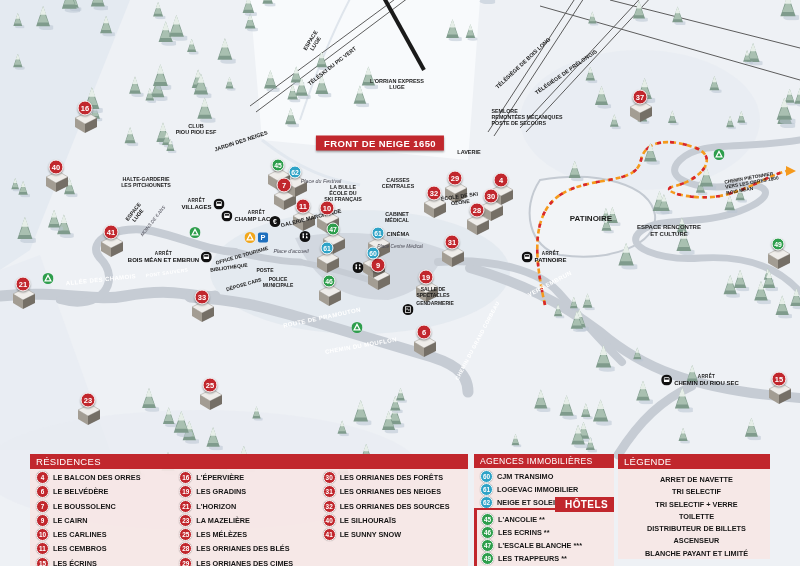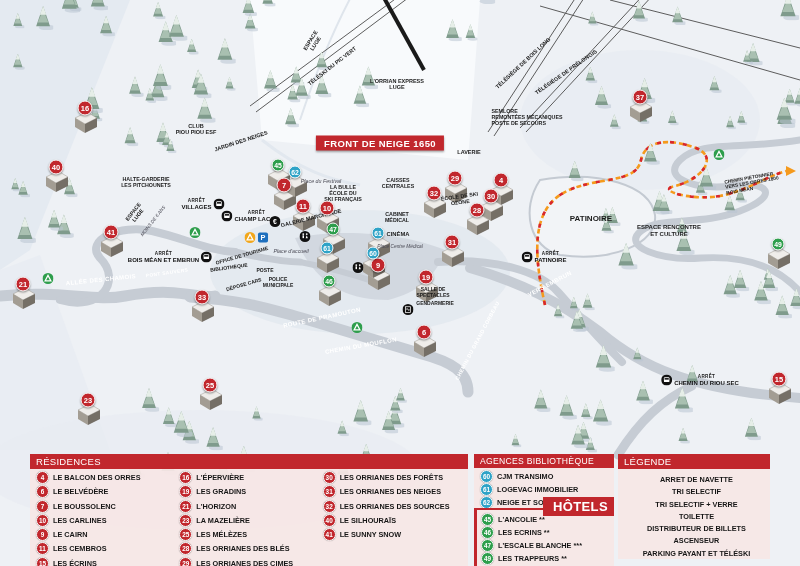--- a/index.html
+++ b/index.html
@@ -39,21 +39,21 @@
   .panel .body{background:rgba(247,231,230,.94);}
   .p-res{left:30px;top:454px;width:438px;}
   .p-res .body{display:grid;grid-template-columns:repeat(3,1fr);grid-auto-flow:column;
                grid-template-rows:repeat(7,1fr);height:104px;padding:2px 2px 2px 6px;box-sizing:border-box;}
   .p-ag{left:474px;top:454px;width:140px;}
   .p-ag .hdr{font-size:8.6px;}
   .p-ag .body{padding:2px 0 2px 6px;}
   .p-hot{left:474px;top:508px;width:140px;border-left:3px solid #c1272d;border-top:2px solid #c1272d;
          background:rgba(247,231,230,.94);box-sizing:border-box;padding:3px 0 3px 4px;}
   .hot-tab{position:absolute;right:0;top:-13px;background:#c1272d;color:#fff;font-weight:bold;
-           font-size:13px;padding:2px 6px 2px 10px;letter-spacing:.4px;}
+           font-size:10px;padding:2px 6px 2px 10px;letter-spacing:.4px;}
   .p-leg{left:618px;top:454px;width:152px;}
   .p-leg .body{padding:2px 0 2px 5px;}
 
   .li{display:flex;align-items:center;gap:4px;height:13px;}
   .li .bdg{width:11px;height:11px;border-radius:50%;color:#fff;font-weight:bold;font-size:6.4px;
            display:flex;align-items:center;justify-content:center;flex:0 0 auto;
            border:1px solid #fff;box-shadow:0 0 1px rgba(0,0,0,.5);box-sizing:content-box;}
   .li .lbl{font-size:7.3px;font-weight:bold;color:#161616;white-space:nowrap;}
   .li.leg{height:12.3px;flex-direction:column;}
 </style>
@@ -602,28 +602,28 @@
         </div>
         <div class="li">
           <div class="bdg" style="background: rgb(193, 39, 45);">6</div>
           <span class="lbl">LE BELVÉDÈRE</span>
         </div>
         <div class="li">
           <div class="bdg" style="background: rgb(193, 39, 45);">7</div>
           <span class="lbl">LE BOUSSOLENC</span>
         </div>
         <div class="li">
+          <div class="bdg" style="background: rgb(193, 39, 45);">9</div>
+          <span class="lbl">LE CAIRN</span>
+        </div>
+        <div class="li">
           <div class="bdg" style="background: rgb(193, 39, 45);">10</div>
           <span class="lbl">LES CARLINES</span>
         </div>
         <div class="li">
-          <div class="bdg" style="background: rgb(193, 39, 45);">9</div>
-          <span class="lbl">LE CAIRN</span>
-        </div>
-        <div class="li">
           <div class="bdg" style="background: rgb(193, 39, 45);">11</div>
           <span class="lbl">LES CEMBROS</span>
         </div>
         <div class="li">
           <div class="bdg" style="background: rgb(193, 39, 45);">15</div>
           <span class="lbl">LES ÉCRINS</span>
         </div>
         <div class="li">
           <div class="bdg" style="background: rgb(193, 39, 45);">16</div>
           <span class="lbl">L'ÉPERVIÈRE</span>
@@ -669,21 +669,21 @@
           <span class="lbl">LE SILHOURAÏS</span>
         </div>
         <div class="li">
           <div class="bdg" style="background: rgb(193, 39, 45);">41</div>
           <span class="lbl">LE SUNNY SNOW</span>
         </div>
       </div>
   </div>
 
   <div class="panel p-ag">
-    <div class="hdr">AGENCES BIBLIOTHÈQUE</div>
+    <div class="hdr">AGENCES IMMOBILIÈRES</div>
     <div class="body" id="ag-body">
         <div class="li">
           <div class="bdg" style="background: rgb(47, 163, 199);">60</div>
           <span class="lbl">CJM TRANSIMO</span>
         </div>
         <div class="li">
           <div class="bdg" style="background: rgb(47, 163, 199);">61</div>
           <span class="lbl">LOGEVAC IMMOBILIER</span>
         </div>
         <div class="li">
@@ -766,17 +766,17 @@
             <polygon points="5,4.4 3.9,6 6.1,6" fill="#fff"></polygon>
             <polygon points="7,7.6 5.9,6 8.1,6" fill="#fff"></polygon>
           </svg>
           <span class="lbl">ASCENSEUR</span>
         </div>
         <div class="li leg">
           <svg width="11" height="11" viewBox="0 0 12 12">
             <rect x="0.5" y="0.5" width="11" height="11" rx="2" fill="#1d6fbe"></rect>
             <text x="6" y="9" text-anchor="middle" font-size="8" font-weight="bold" fill="#fff" font-family="Liberation Sans,sans-serif">P</text>
           </svg>
-          <span class="lbl">PARKING PAYANT ET TÉLÉSKI</span>
+          <span class="lbl">BLANCHE PAYANT ET LIMITÉ</span>
         </div>
       </div>
   </div>
 </div>
 
 </body></html>

